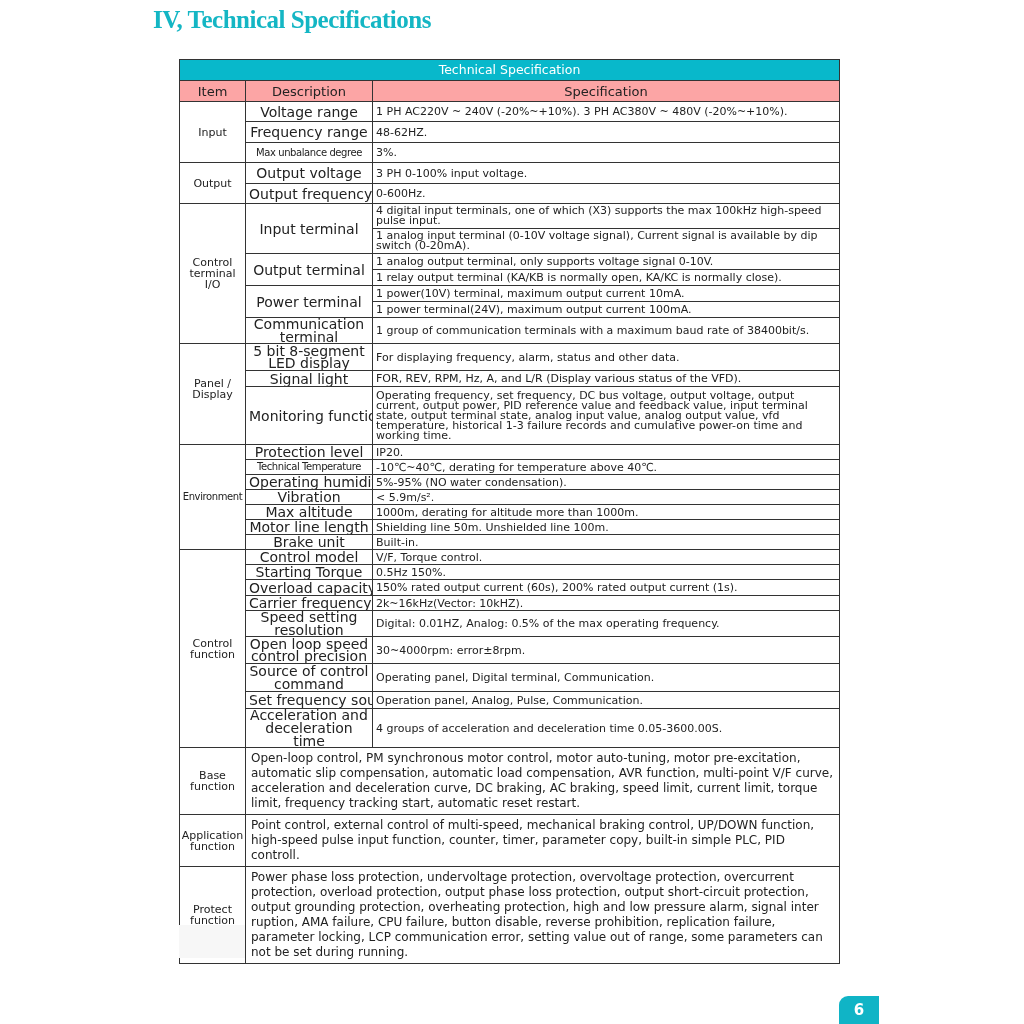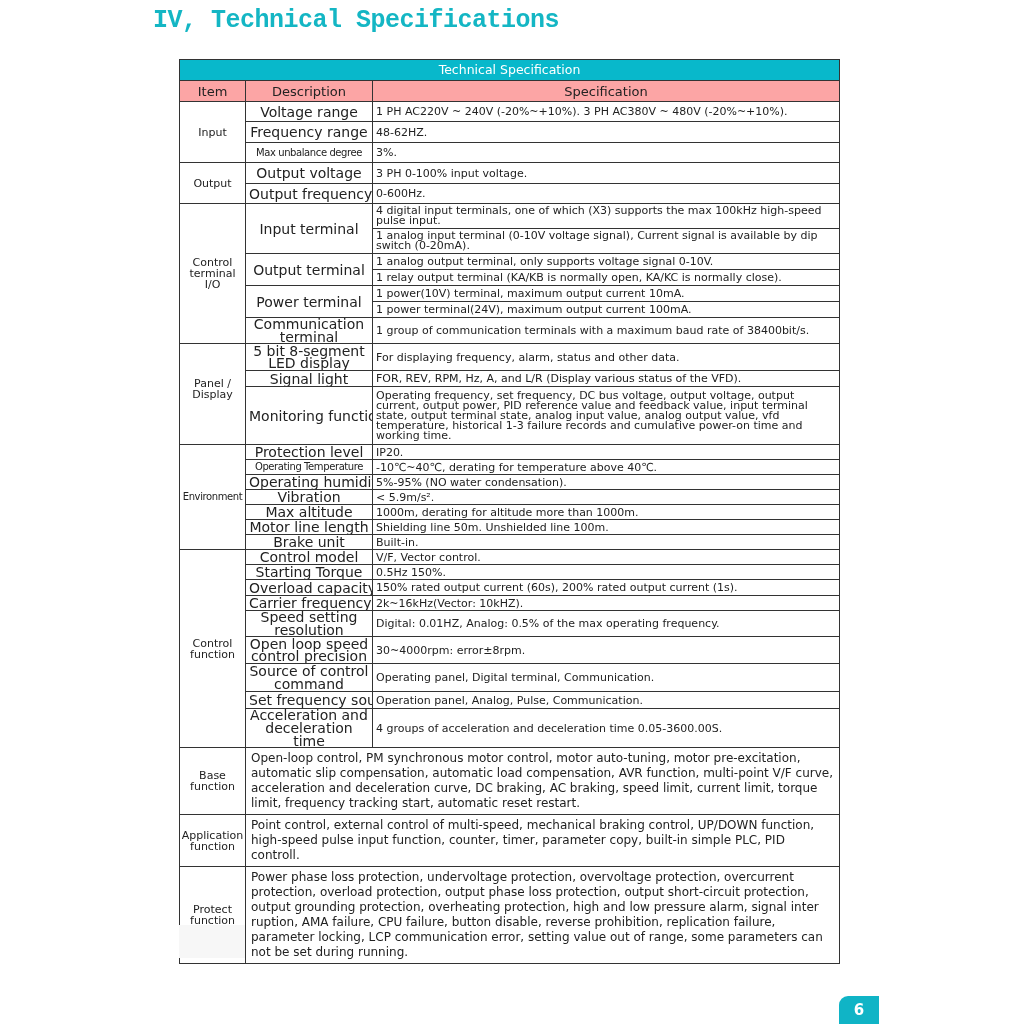--- a/index.html
+++ b/index.html
@@ -1,19 +1,19 @@
 <!DOCTYPE html>
 <html><head>
 <meta charset="utf-8">
 <style>
   html, body { margin: 0; padding: 0; background: #ffffff; }
   body { width: 1024px; height: 1024px; position: relative; overflow: hidden;
          font-family: "DejaVu Sans", "Liberation Sans", sans-serif; color: #222; }
   .page-title { position: absolute; left: 153px; top: 6px; font-size: 25px; font-weight: bold;
-                color: #14b6c4; letter-spacing: -0.5px; font-family: Liberation Mono, monospace; }
+                color: #14b6c4; letter-spacing: -0.5px; font-family: Liberation Serif, serif; }
   .spec-table { position: absolute; left: 179px; top: 59px; width: 660px;
                 border-collapse: collapse; table-layout: fixed; font-size: 11px; line-height: 1.0; }
   .spec-table td, .spec-table th { border: 1px solid #333; padding: 0 3px; overflow: hidden; }
   .spec-table .banner { background: #08b8cb; color: #ffffff; font-weight: normal; text-align: center;
                         height: 20px; font-size: 12.5px; }
   .spec-table .colhead { font-weight: normal; font-size: 13px; text-align: center; height: 20px; background:#fca5a5; }
   .c-item { text-align: center; font-size: 11px; vertical-align: middle; }
   .c-desc { text-align: center; font-size: 14px; vertical-align: middle; white-space: nowrap; }
   .c-spec { text-align: left; font-size: 11px; vertical-align: middle; white-space: nowrap; }
   .wrap { white-space: normal; line-height: 1.0; }
@@ -110,21 +110,21 @@
     <td class="c-desc">Monitoring function</td>
     <td class="c-spec wrap tight">Operating frequency, set frequency, DC bus voltage, output voltage, output current, output power, PID reference value and feedback value, input terminal state, output terminal state, analog input value, analog output value, vfd temperature, historical 1-3 failure records and cumulative power-on time and working time.</td>
   </tr>
 
   <tr style="height:14px">
     <td rowspan="7" class="c-item narrow" style="padding:0">Environment</td>
     <td class="c-desc">Protection level</td>
     <td class="c-spec">IP20.</td>
   </tr>
   <tr style="height:15px">
-    <td class="c-desc narrow">Operating Temperature</td>
+    <td class="c-desc narrow">Technical Temperature</td>
     <td class="c-spec">-10℃~40℃,  derating for temperature above 40℃.</td>
   </tr>
   <tr style="height:15px">
     <td class="c-desc">Operating humidity</td>
     <td class="c-spec">5%-95% (NO water condensation).</td>
   </tr>
   <tr style="height:15px">
     <td class="c-desc">Vibration</td>
     <td class="c-spec">&lt; 5.9m/s².</td>
   </tr>
@@ -137,21 +137,21 @@
     <td class="c-spec">Shielding line 50m.   Unshielded line 100m.</td>
   </tr>
   <tr style="height:14px">
     <td class="c-desc">Brake unit</td>
     <td class="c-spec">Built-in.</td>
   </tr>
 
   <tr style="height:14px">
     <td rowspan="9" class="c-item wrap">Control function</td>
     <td class="c-desc">Control model</td>
-    <td class="c-spec">V/F,  Vector control.</td>
+    <td class="c-spec">V/F,  Torque control.</td>
   </tr>
   <tr style="height:14px">
     <td class="c-desc">Starting Torque</td>
     <td class="c-spec">0.5Hz   150%.</td>
   </tr>
   <tr style="height:16px">
     <td class="c-desc">Overload capacity</td>
     <td class="c-spec">150% rated output current (60s),  200% rated output current (1s).</td>
   </tr>
   <tr style="height:15px">

